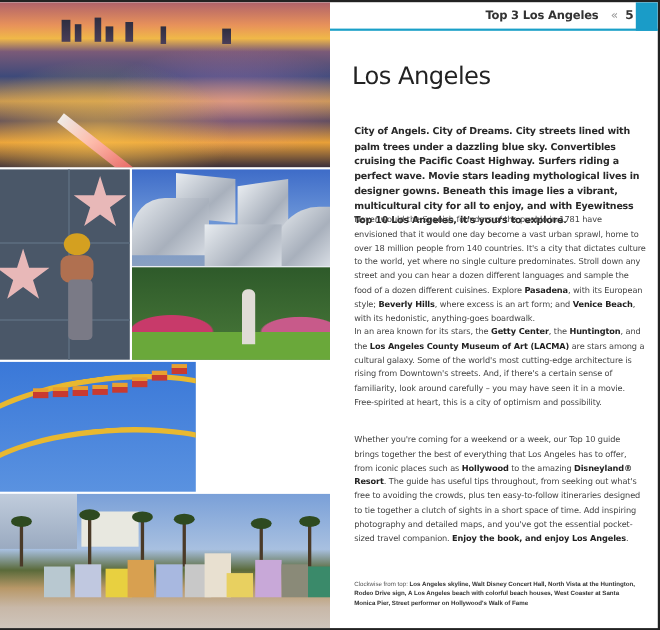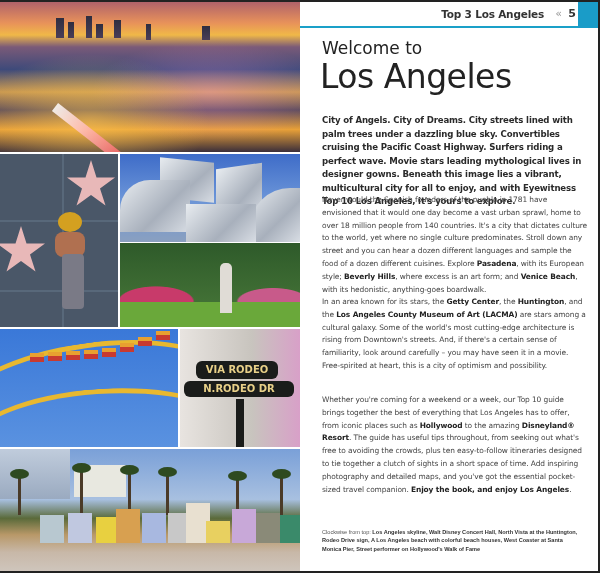--- a/index.html
+++ b/index.html
@@ -60,21 +60,21 @@
     .palm::before { content:""; position:absolute; left:-8px; top:-6px; width:19px; height:10px; border-radius:50%; background:#2e4a20; }
 
     
     .header { position:absolute; left: 300px; top: 0; width: 298px; height: 26px; border-bottom: 2px solid #1aa0c8; }
     .header-title { position:absolute; right: 54px; top: 6px; font-size: 10.5px; font-weight: bold; color:#333; font-family:"DejaVu Sans", sans-serif; letter-spacing:-0.2px; }
     .header-arrows { position:absolute; right: 36px; top: 5px; font-size: 11px; color:#999; }
     .header-page { position:absolute; right: 22px; top: 5px; font-size: 11px; font-weight:bold; color:#333; }
     .teal-block { position:absolute; right: 0; top: 0; width: 20px; height: 26px; background:#1a9cc8; }
 
     .title-small { position:absolute; left: 322px; top: 36px; font-size: 17px; color:#222; font-family:"DejaVu Sans", sans-serif; }
-    .title-big { position:absolute; left: 320px; top: 55px; font-size: 33px; color:#222; font-family:"DejaVu Sans", sans-serif; letter-spacing:-0.5px; }
+    .title-big { position:absolute; left: 320px; top: 55px; font-size: 22px; color:#222; font-family:"DejaVu Sans", sans-serif; letter-spacing:-0.5px; }
 
     .lead { position:absolute; left: 322px; top: 112px; width: 262px; font-size: 8.6px; line-height: 13.5px; color:#2a2a2a; font-weight: bold; letter-spacing:-0.15px; }
     .body-p { position:absolute; left: 322px; width: 266px; font-size: 7.45px; line-height: 12.8px; color:#444; letter-spacing:-0.1px; }
     .body-p b { color:#222; }
     #para1 { top: 192px; }
     #para2 { top: 294px; }
     #para3 { top: 392px; }
 
     .caption { position:absolute; left: 322px; top: 526px; width: 260px; font-size: 5.6px; line-height: 8.4px; color:#555; font-family:"Liberation Sans", sans-serif; }
     .caption b { color:#333; }
@@ -121,25 +121,20 @@
     <div class="cart" style="left:30px;top:24px;"></div>
     <div class="cart" style="left:48px;top:23px;"></div>
     <div class="cart" style="left:66px;top:22px;"></div>
     <div class="cart" style="left:84px;top:21px;"></div>
     <div class="cart" style="left:102px;top:19px;"></div>
     <div class="cart" style="left:120px;top:14px;"></div>
     <div class="cart" style="left:138px;top:8px;"></div>
     <div class="cart" style="left:156px;top:2px;"></div>
   </div>
 
-  <div class="photo" id="p-rodeo">
-    <div class="sign" style="left:16px;top:32px;width:82px;height:18px;font-size:10px;line-height:18px;">VIA RODEO</div>
-    <div class="sign" style="left:4px;top:52px;width:110px;height:16px;font-size:10px;line-height:16px;">N.RODEO DR</div>
-    <div class="pole"></div>
-  </div>
 
   <div class="photo" id="p-beach">
     <div style="position:absolute;left:0;top:0;width:70px;height:50px;background:linear-gradient(#c0ccdc,#9aaac0);"></div>
     <div style="position:absolute;left:74px;top:16px;width:52px;height:32px;background:#e8e8e0;"></div>
     <div class="palm" style="left:18px;top:26px;height:40px;"></div>
     <div class="palm" style="left:80px;top:20px;height:46px;"></div>
     <div class="palm" style="left:128px;top:22px;height:44px;"></div>
     <div class="palm" style="left:166px;top:24px;height:42px;"></div>
     <div class="palm" style="left:236px;top:28px;height:38px;"></div>
     <div class="palm" style="left:280px;top:26px;height:40px;"></div>
@@ -156,21 +151,20 @@
     <div class="house" style="left:280px;height:28px;background:#3a8a6a;"></div>
   </div>
 
   <div class="header">
     <span class="header-title">Top 3 Los Angeles</span>
     <span class="header-arrows">«</span>
     <span class="header-page">5</span>
     <div class="teal-block"></div>
   </div>
 
-  <div class="title-small">Welcome to</div>
   <div class="title-big">Los Angeles</div>
 
   <p class="lead">City of Angels. City of Dreams. City streets lined with palm trees under a dazzling blue sky. Convertibles cruising the Pacific Coast Highway. Surfers riding a perfect wave. Movie stars leading mythological lives in designer gowns. Beneath this image lies a vibrant, multicultural city for all to enjoy, and with Eyewitness Top 10 Los Angeles, it's yours to explore.</p>
 
   <p class="body-p" id="para1"><span>Never would the Spanish founders of the pueblo in 1781 have envisioned that it would one day become a vast urban sprawl, home to over 18 million people from 140 countries. It's a city that dictates culture to the world, yet where no single culture predominates. Stroll down any street and you can hear a dozen different languages and sample the food of a dozen different cuisines. Explore </span><b>Pasadena</b><span>, with its European style; </span><b>Beverly Hills</b><span>, where excess is an art form; and </span><b>Venice Beach</b><span>, with its hedonistic, anything-goes boardwalk.</span></p>
   <p class="body-p" id="para2"><span>In an area known for its stars, the </span><b>Getty Center</b><span>, the </span><b>Huntington</b><span>, and the </span><b>Los Angeles County Museum of Art (LACMA)</b><span> are stars among a cultural galaxy. Some of the world's most cutting-edge architecture is rising from Downtown's streets. And, if there's a certain sense of familiarity, look around carefully – you may have seen it in a movie. Free-spirited at heart, this is a city of optimism and possibility.</span></p>
   <p class="body-p" id="para3"><span>Whether you're coming for a weekend or a week, our Top 10 guide brings together the best of everything that Los Angeles has to offer, from iconic places such as </span><b>Hollywood</b><span> to the amazing </span><b>Disneyland® Resort</b><span>. The guide has useful tips throughout, from seeking out what's free to avoiding the crowds, plus ten easy-to-follow itineraries designed to tie together a clutch of sights in a short space of time. Add inspiring photography and detailed maps, and you've got the essential pocket-sized travel companion. </span><b>Enjoy the book, and enjoy Los Angeles</b><span>.</span></p>
 
   <p class="caption"><span>Clockwise from top: </span><b>Los Angeles skyline, Walt Disney Concert Hall, North Vista at the Huntington, Rodeo Drive sign, A Los Angeles beach with colorful beach houses, West Coaster at Santa Monica Pier, Street performer on Hollywood's Walk of Fame</b></p>
 </div>

